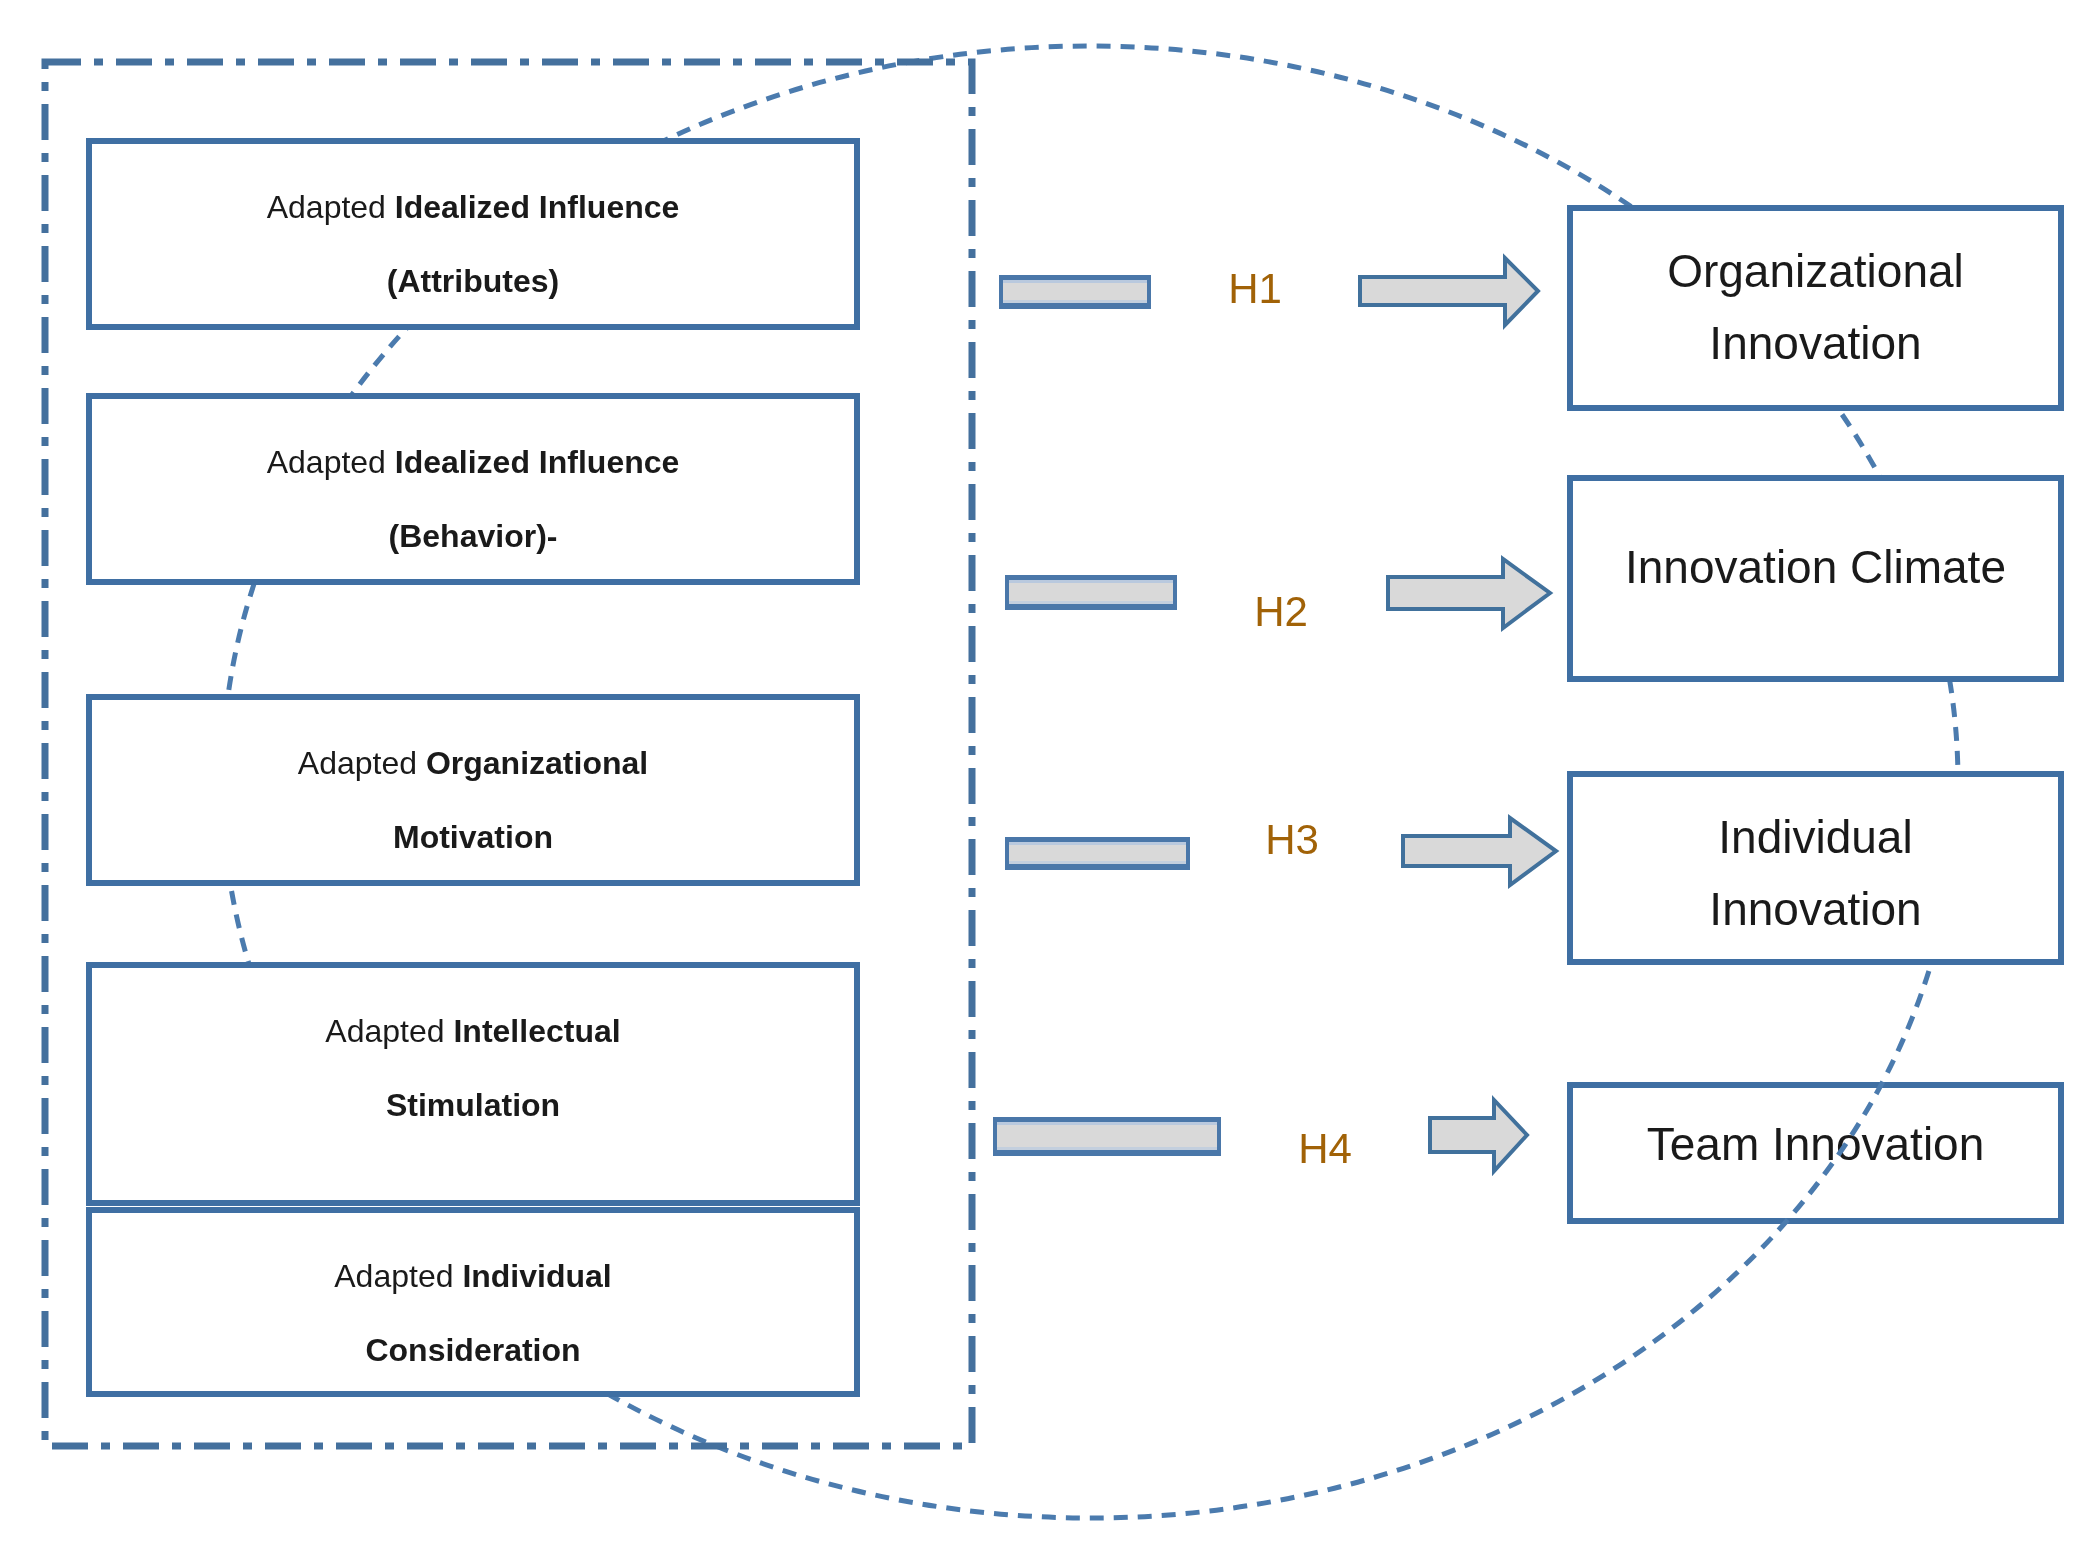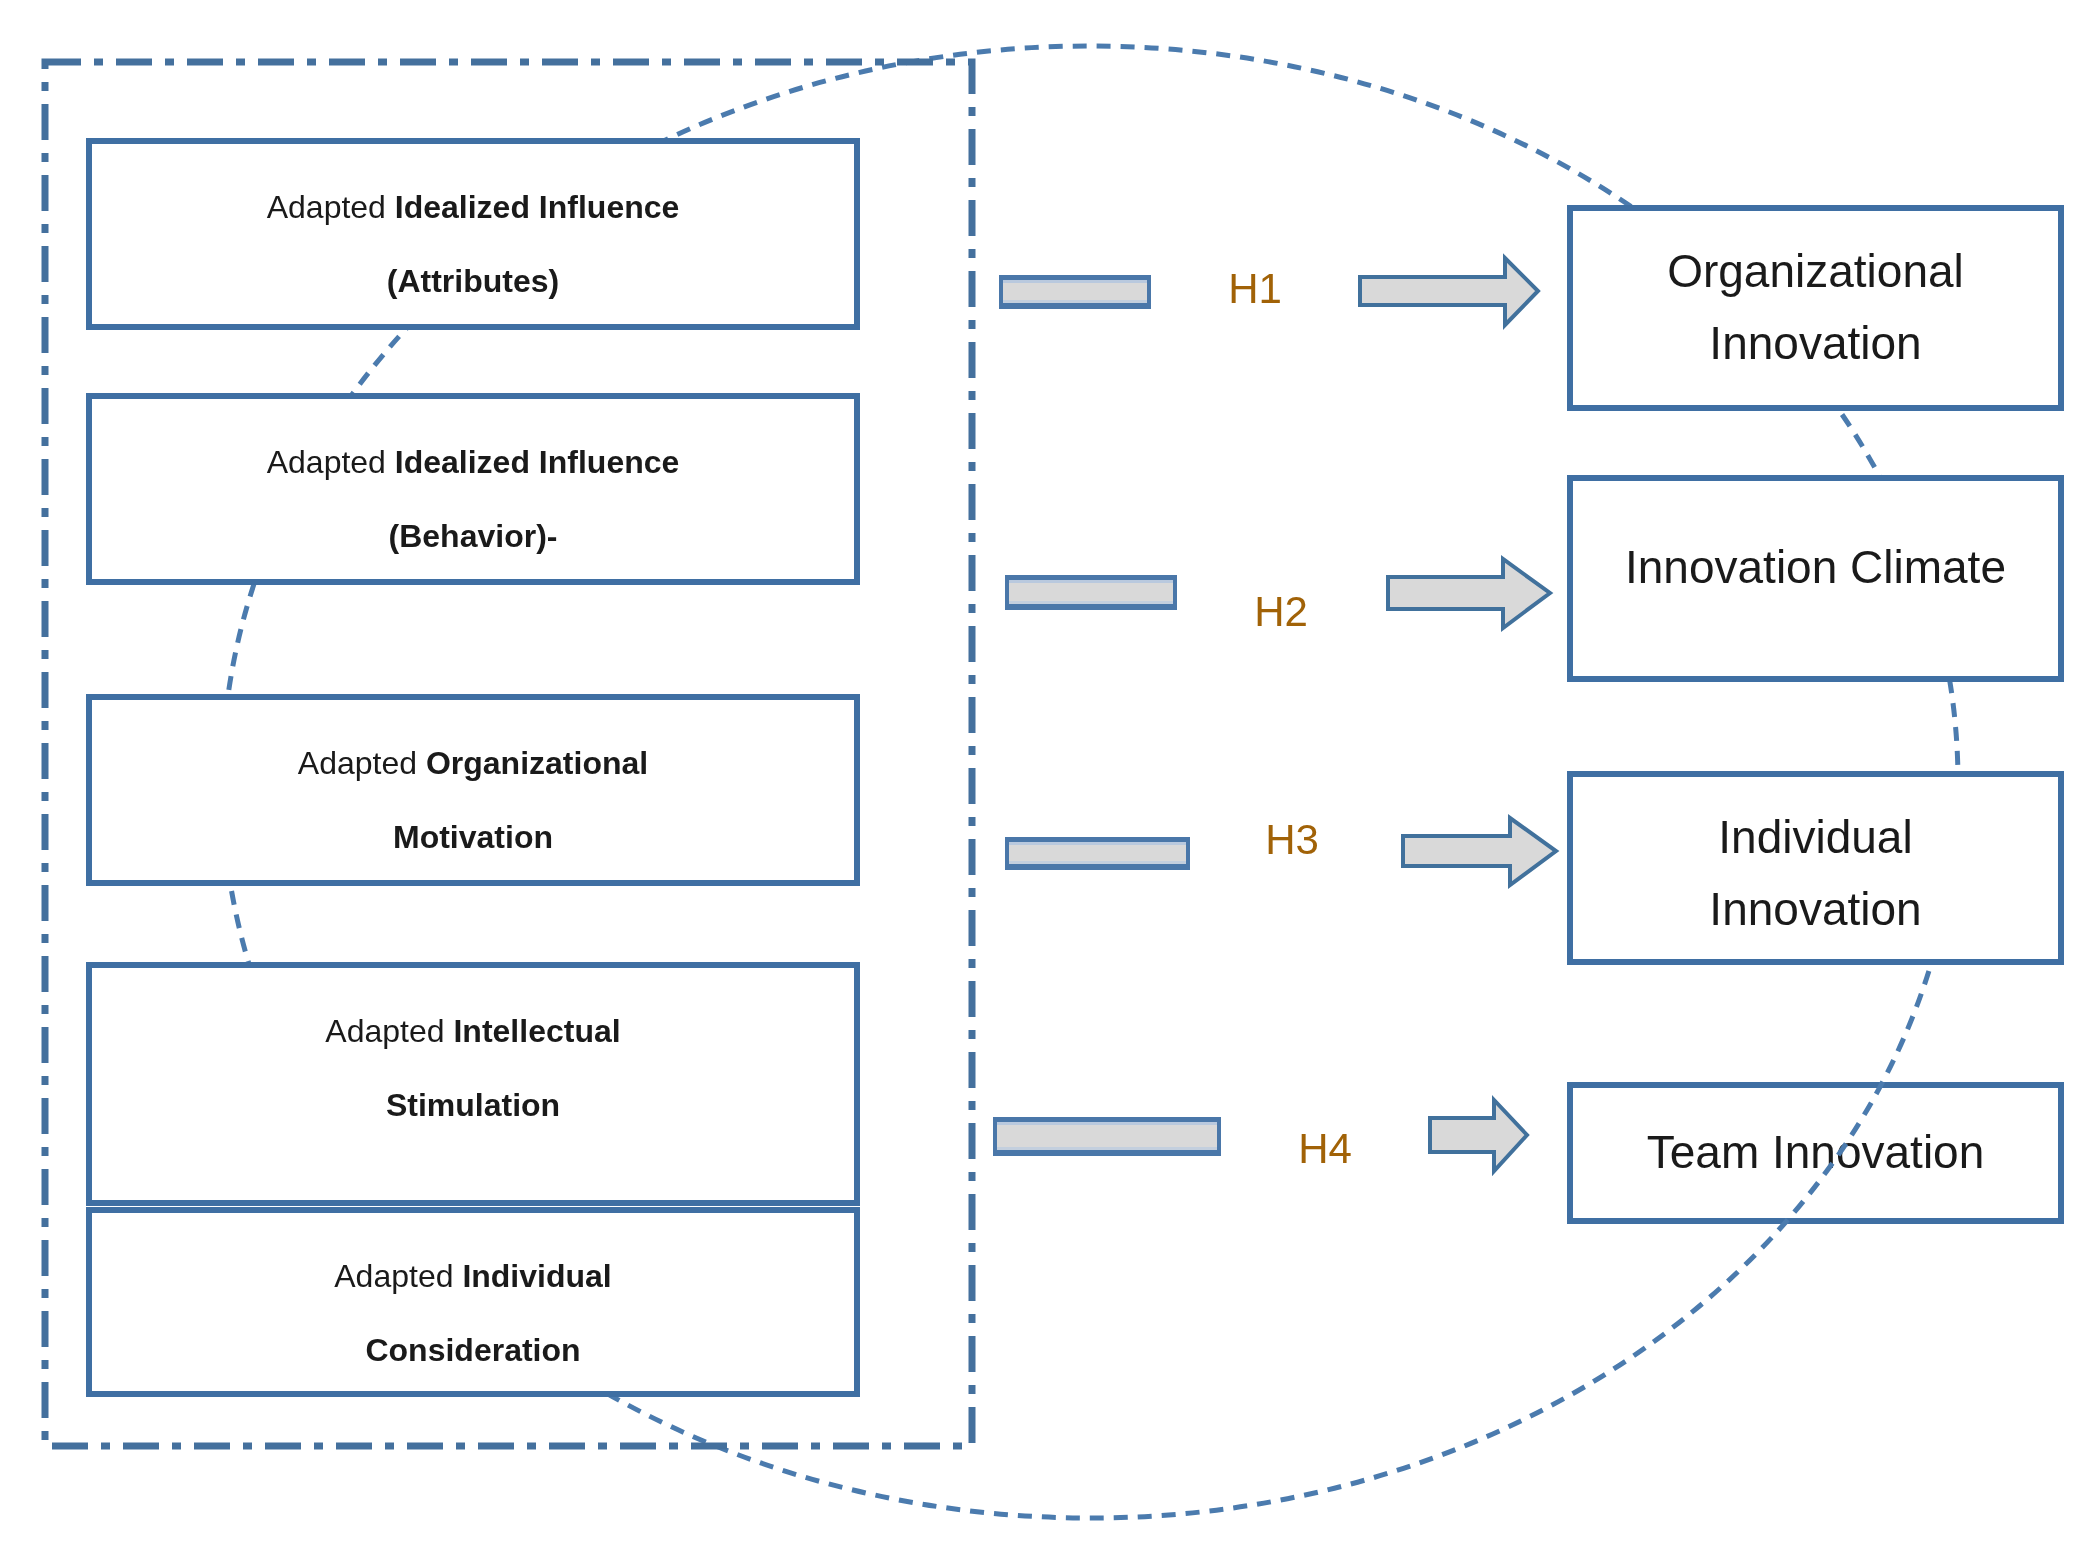--- a/index.html
+++ b/index.html
@@ -18,21 +18,21 @@
   
   .bar{position:absolute;z-index:2;box-sizing:border-box;background:#d9d9d9;
        border:4px solid #4a77a9;border-top-width:5px;border-bottom-width:6px;
        box-shadow:inset 0 3px 0 #b9c9de, inset 0 -3px 0 #c3cfde;}
 </style>
 </head>
 <body>
 
 <div class="stage">
 
-  <div class="box rbox under" style="top:1082px;height:142px;padding-top:28px;">
+  <div class="box rbox under" style="top:1082px;height:142px;padding-top:20px;">
     <div>Team Innovation</div>
   </div>
 
   <svg class="layer connectors" viewBox="0 0 2095 1567">
 
     <ellipse cx="1090" cy="782" rx="868" ry="736" fill="none" stroke="#4b7bae" stroke-width="5" stroke-dasharray="14 10"></ellipse>
 
     <rect x="45" y="62" width="927" height="1384" fill="none" stroke="#44709d" stroke-width="7" stroke-dasharray="36 13 9 13"></rect>
 
     <polygon points="1360,277 1505,277 1505,258 1538,291 1505,325 1505,305 1360,305" fill="#d9d9d9" stroke="#41719c" stroke-width="4"></polygon>

